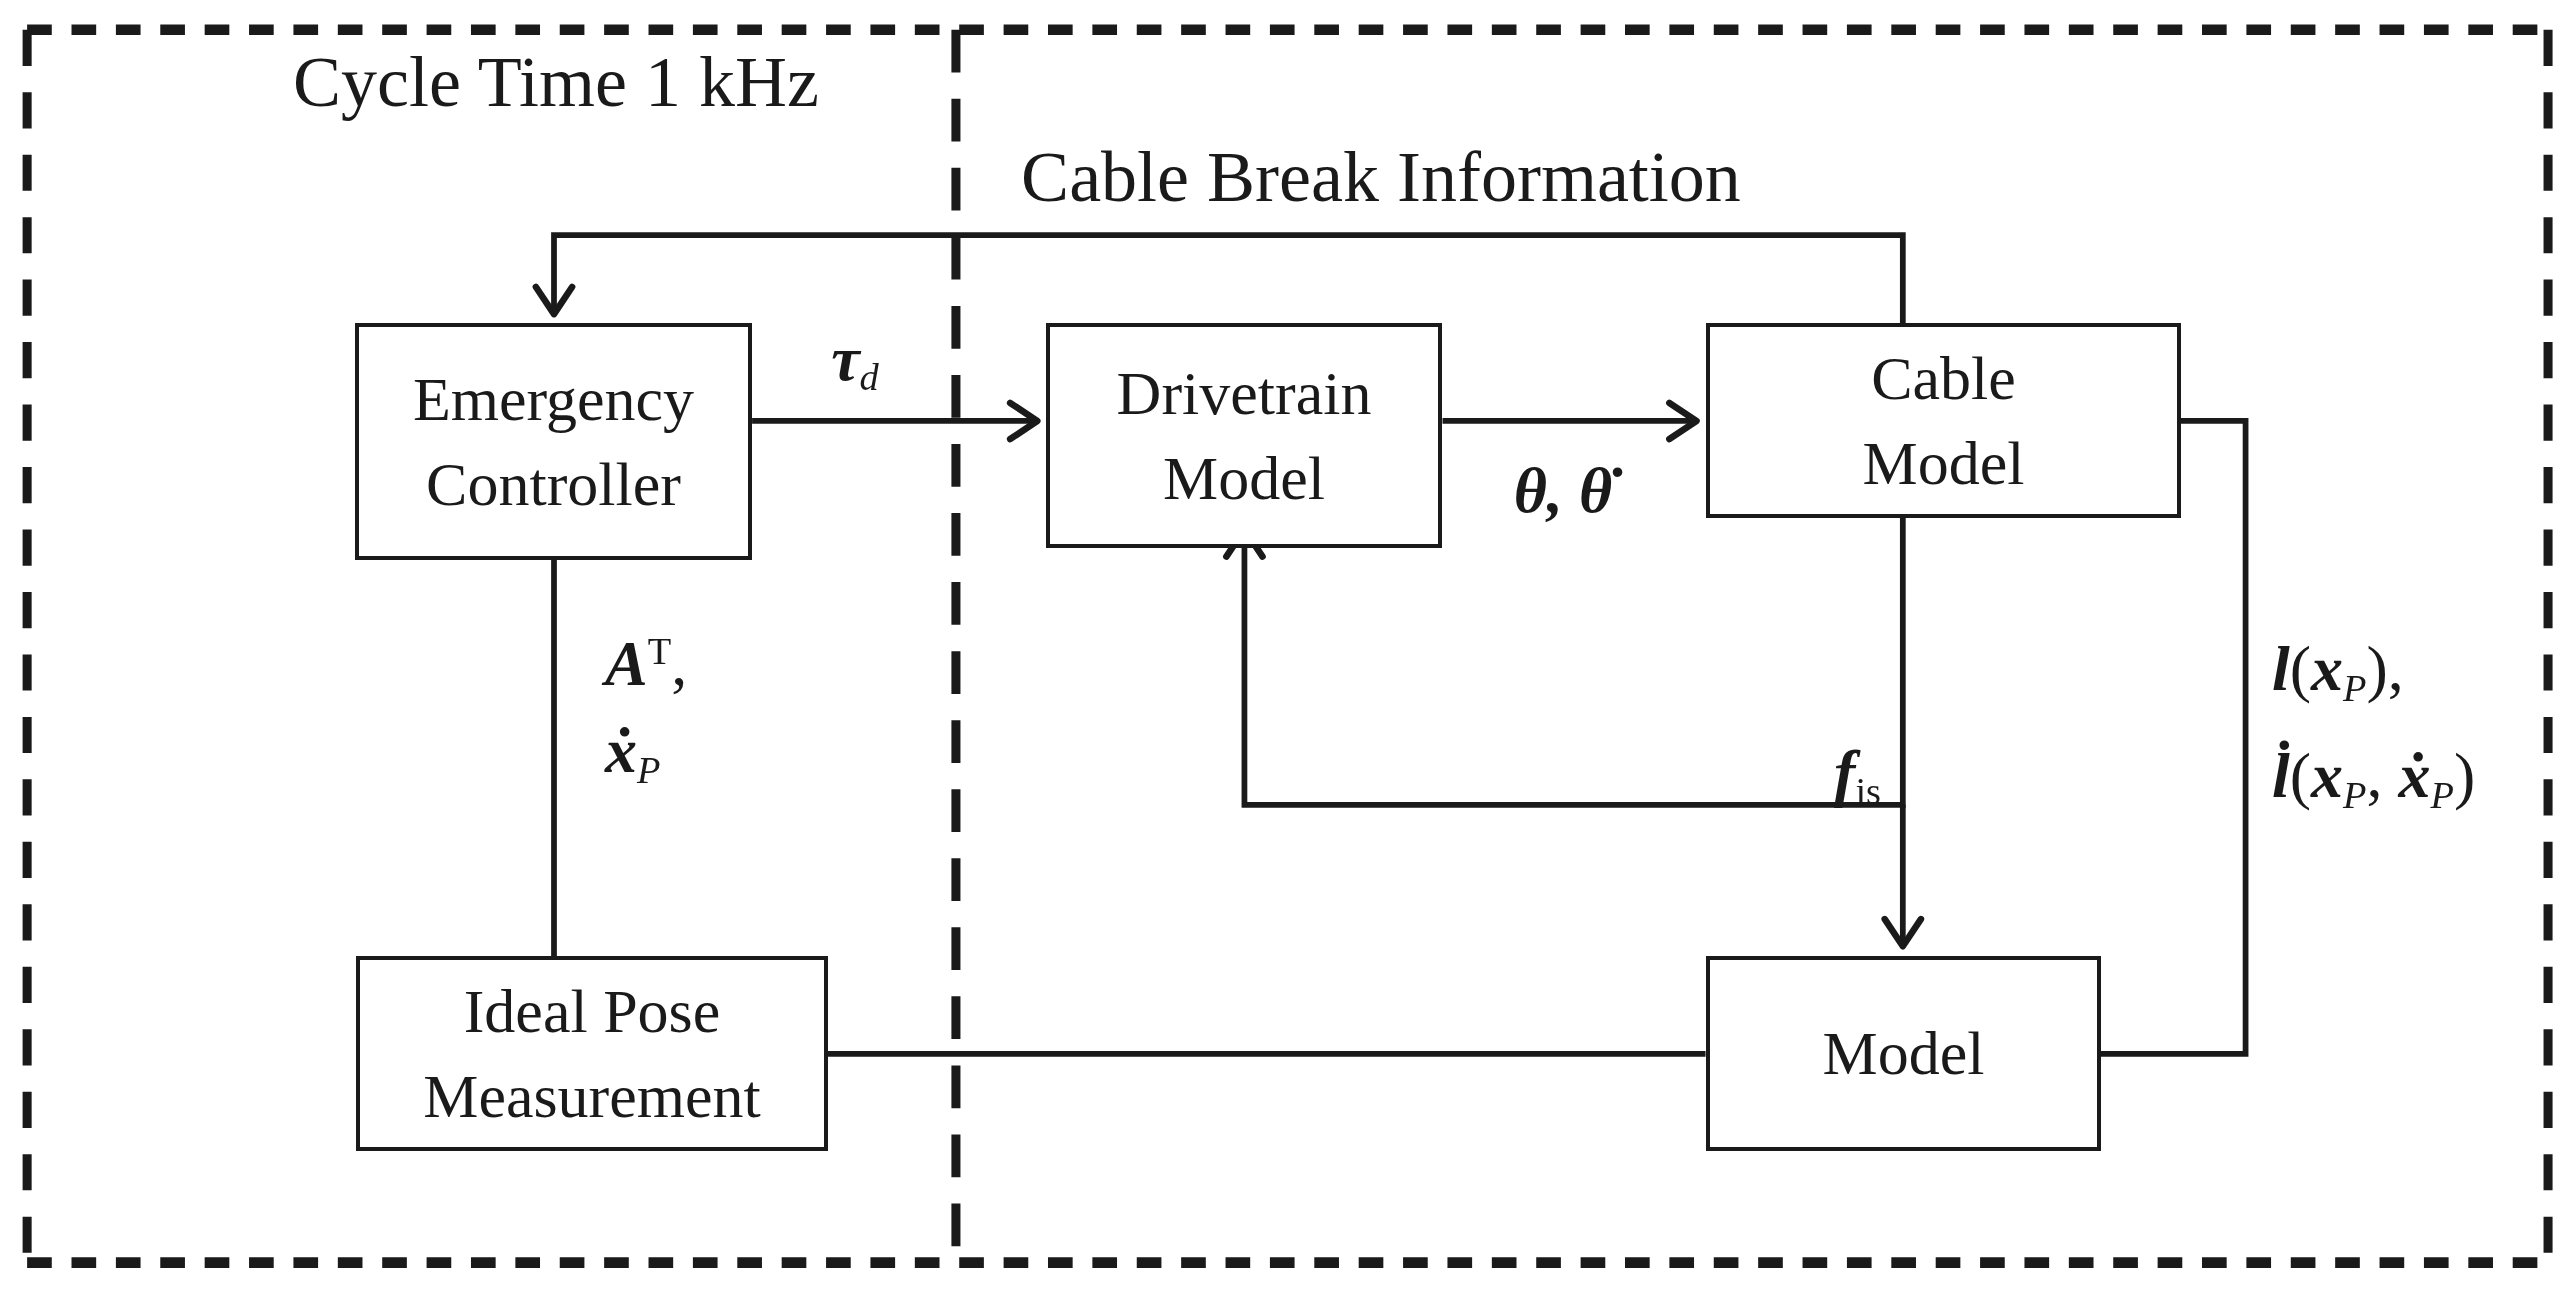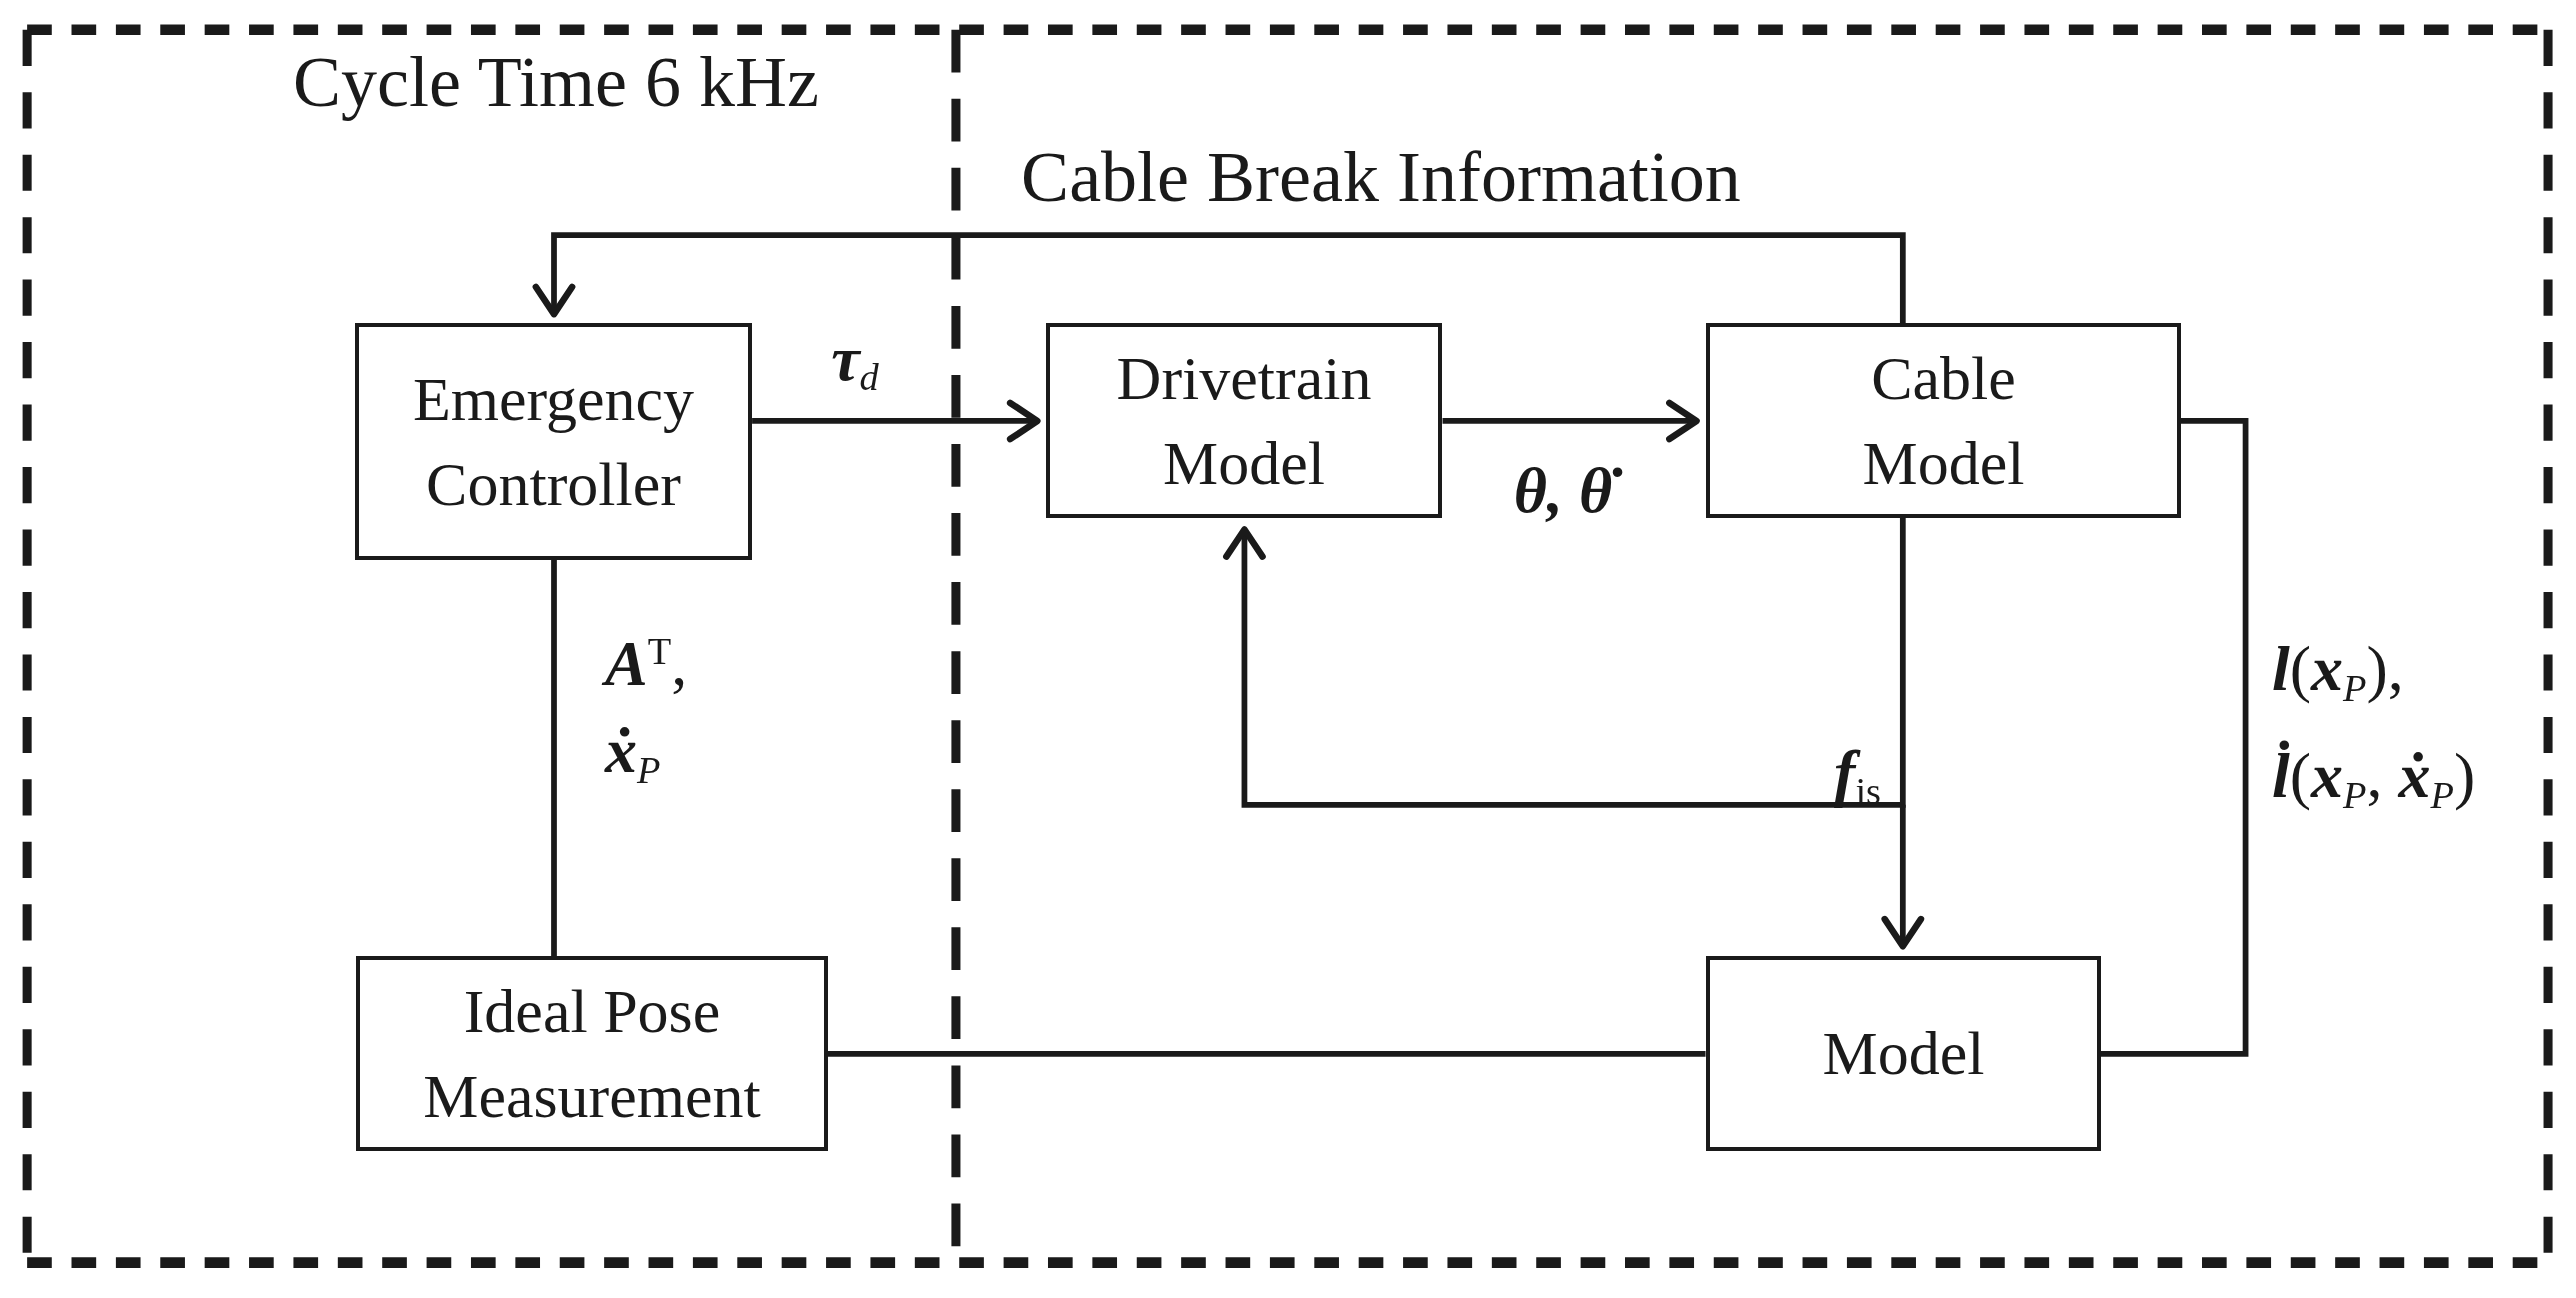--- a/index.html
+++ b/index.html
@@ -89,29 +89,29 @@
 
     <path d="M 2315 979 V 1151" fill="none" stroke="#1a1a1a" stroke-width="7" marker-end="url(#arrow)"></path>
 
     <path d="M 2075 1282 H 928" fill="none" stroke="#1a1a1a" stroke-width="7" marker-end="url(#arrow)"></path>
 
     <path d="M 2555 1282 H 2732 V 512 H 2568" fill="none" stroke="#1a1a1a" stroke-width="7" marker-end="url(#arrow)"></path>
 
     <path d="M 674 1163 V 644" fill="none" stroke="#1a1a1a" stroke-width="7" marker-end="url(#arrow)"></path>
   </svg>
 
-  <div class="region-title" style="left:556px; top:82px;">Cycle Time 6 kHz</div>
+  <div class="region-title" style="left:556px; top:82px;">Cycle Time 1 kHz</div>
   <div class="annotation" style="left:1381px; top:177px;">Cable Break Information</div>
 
   <div class="block" style="left:355px; top:323px; width:397px; height:237px;">
     <span>Emergency</span>
     <span>Controller</span>
   </div>
 
-  <div class="block" style="left:1046px; top:323px; width:396px; height:195px;">
+  <div class="block" style="left:1046px; top:323px; width:396px; height:225px;">
     <span>Drivetrain</span>
     <span>Model</span>
   </div>
 
   <div class="block" style="left:1706px; top:323px; width:475px; height:195px;">
     <span>Cable</span>
     <span>Model</span>
   </div>
 
   <div class="block" style="left:1706px; top:956px; width:395px; height:195px;">

